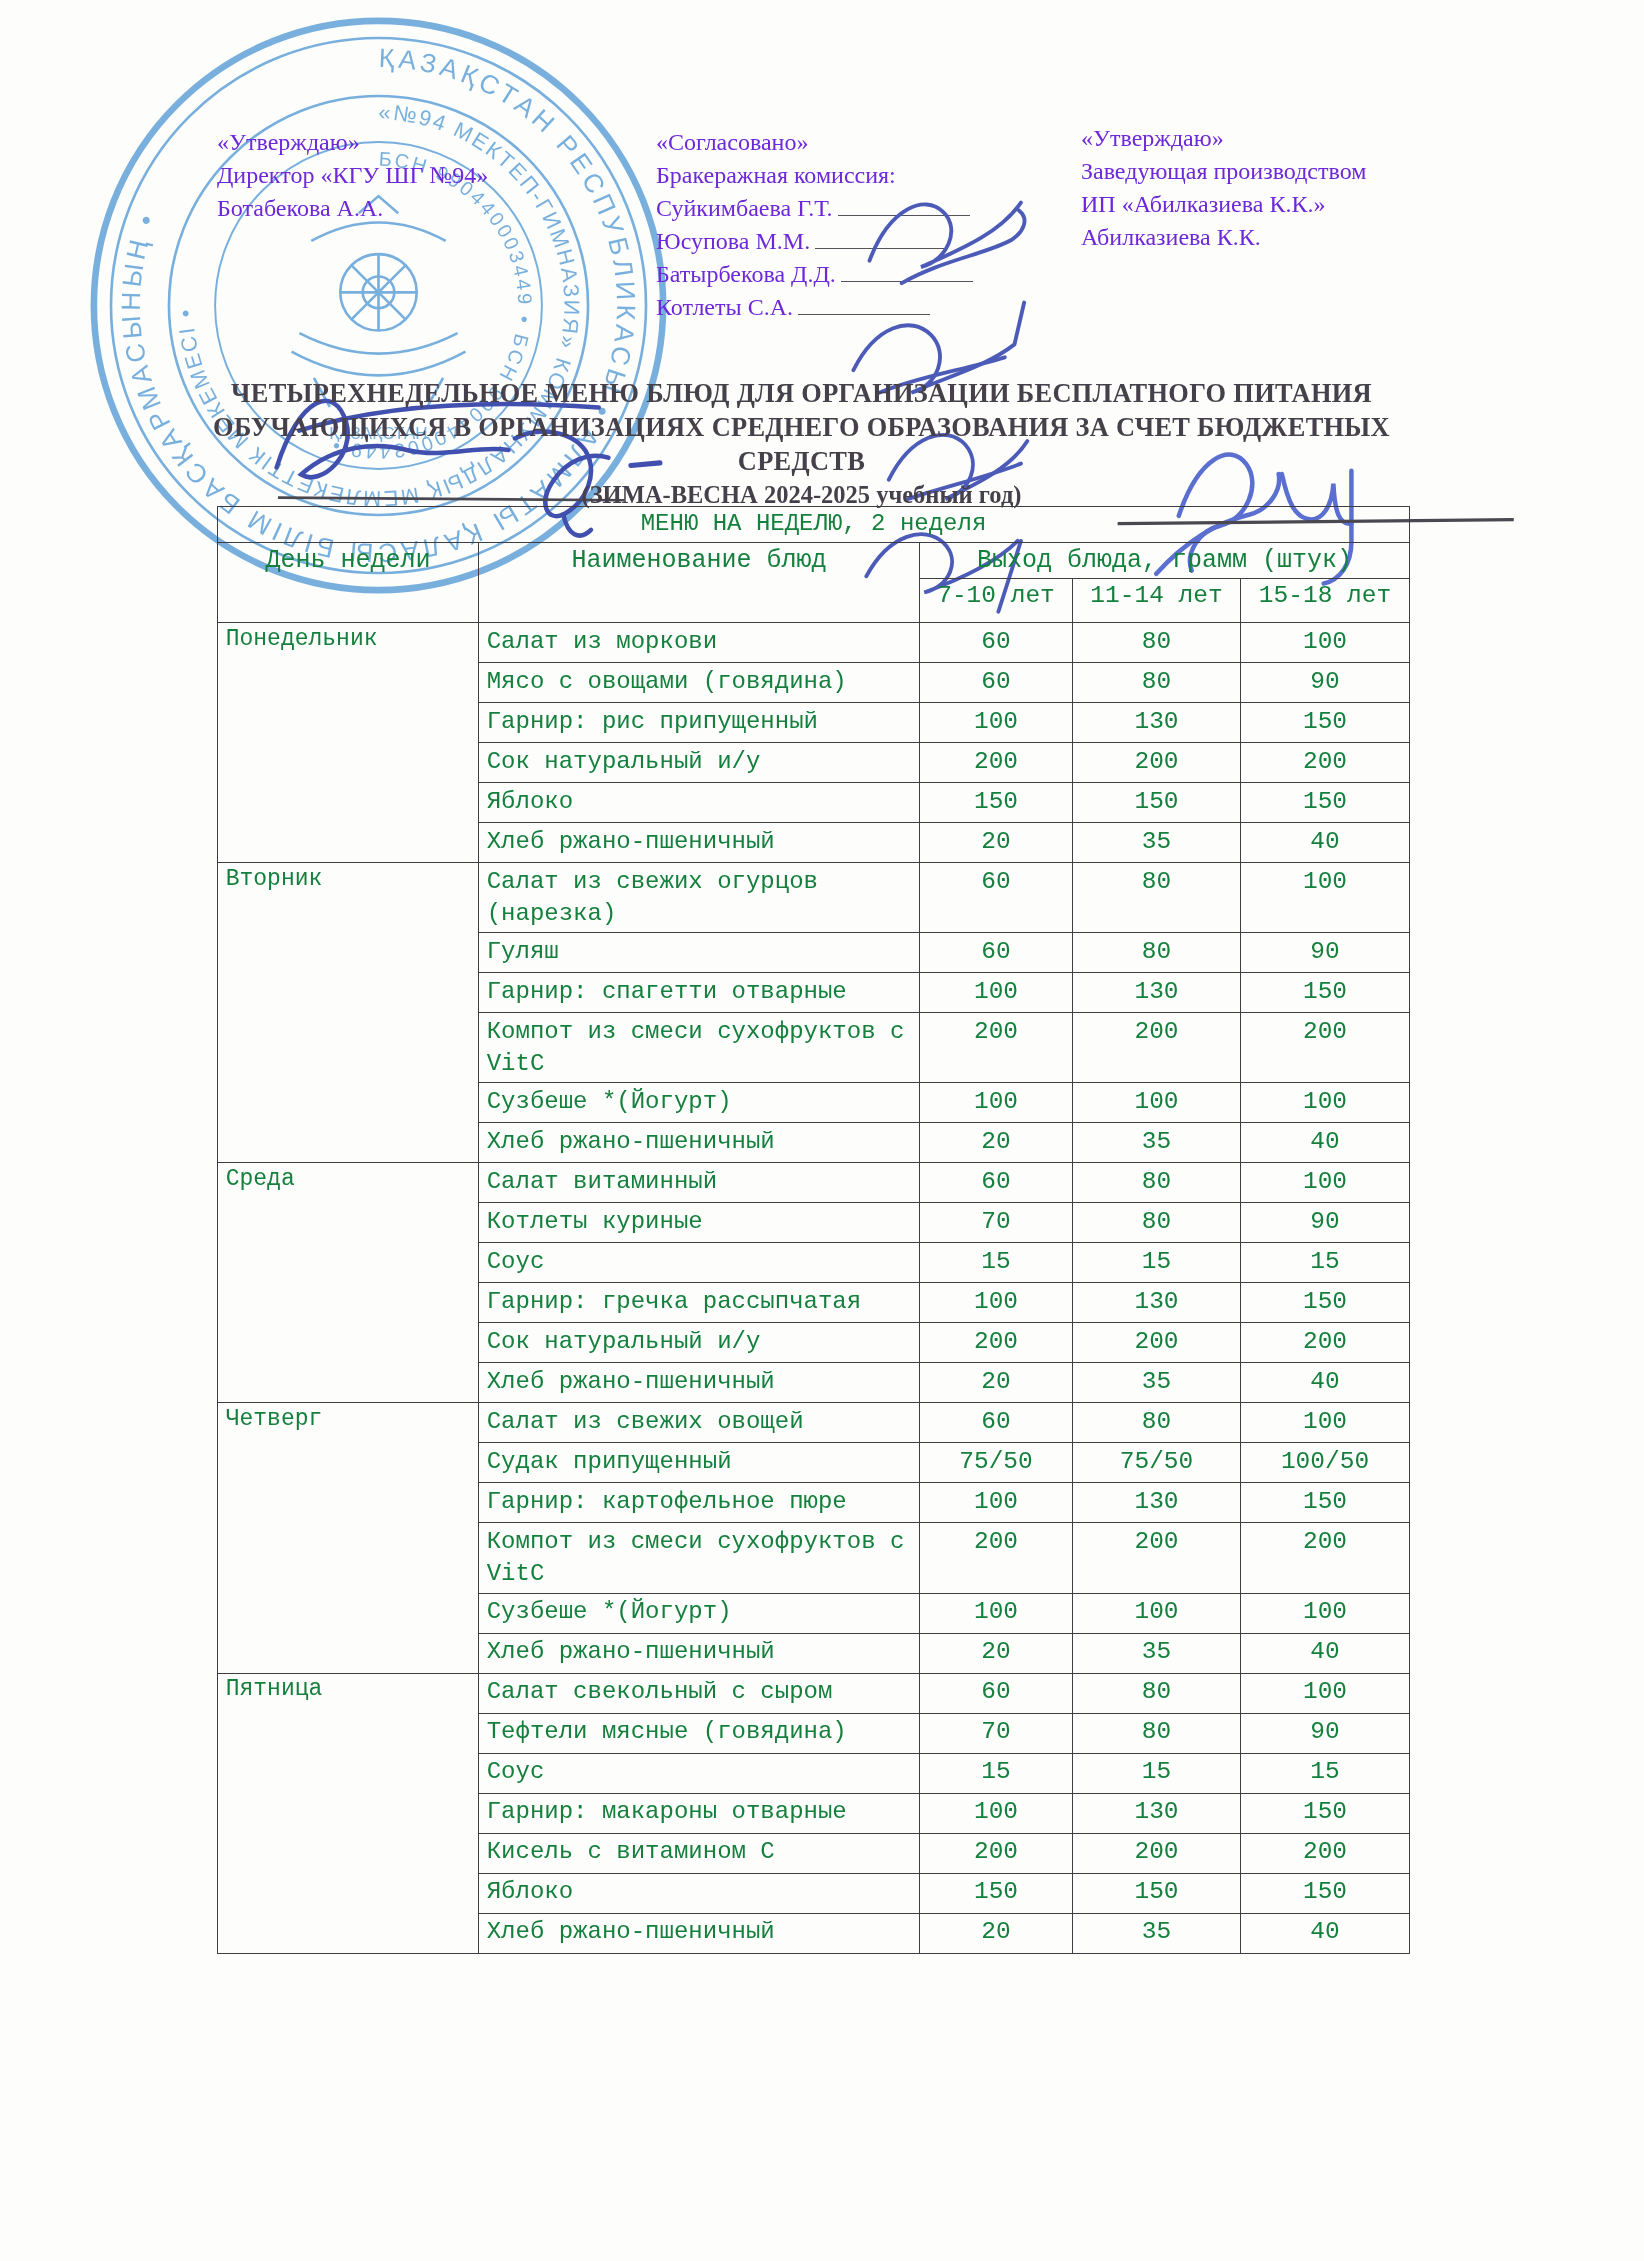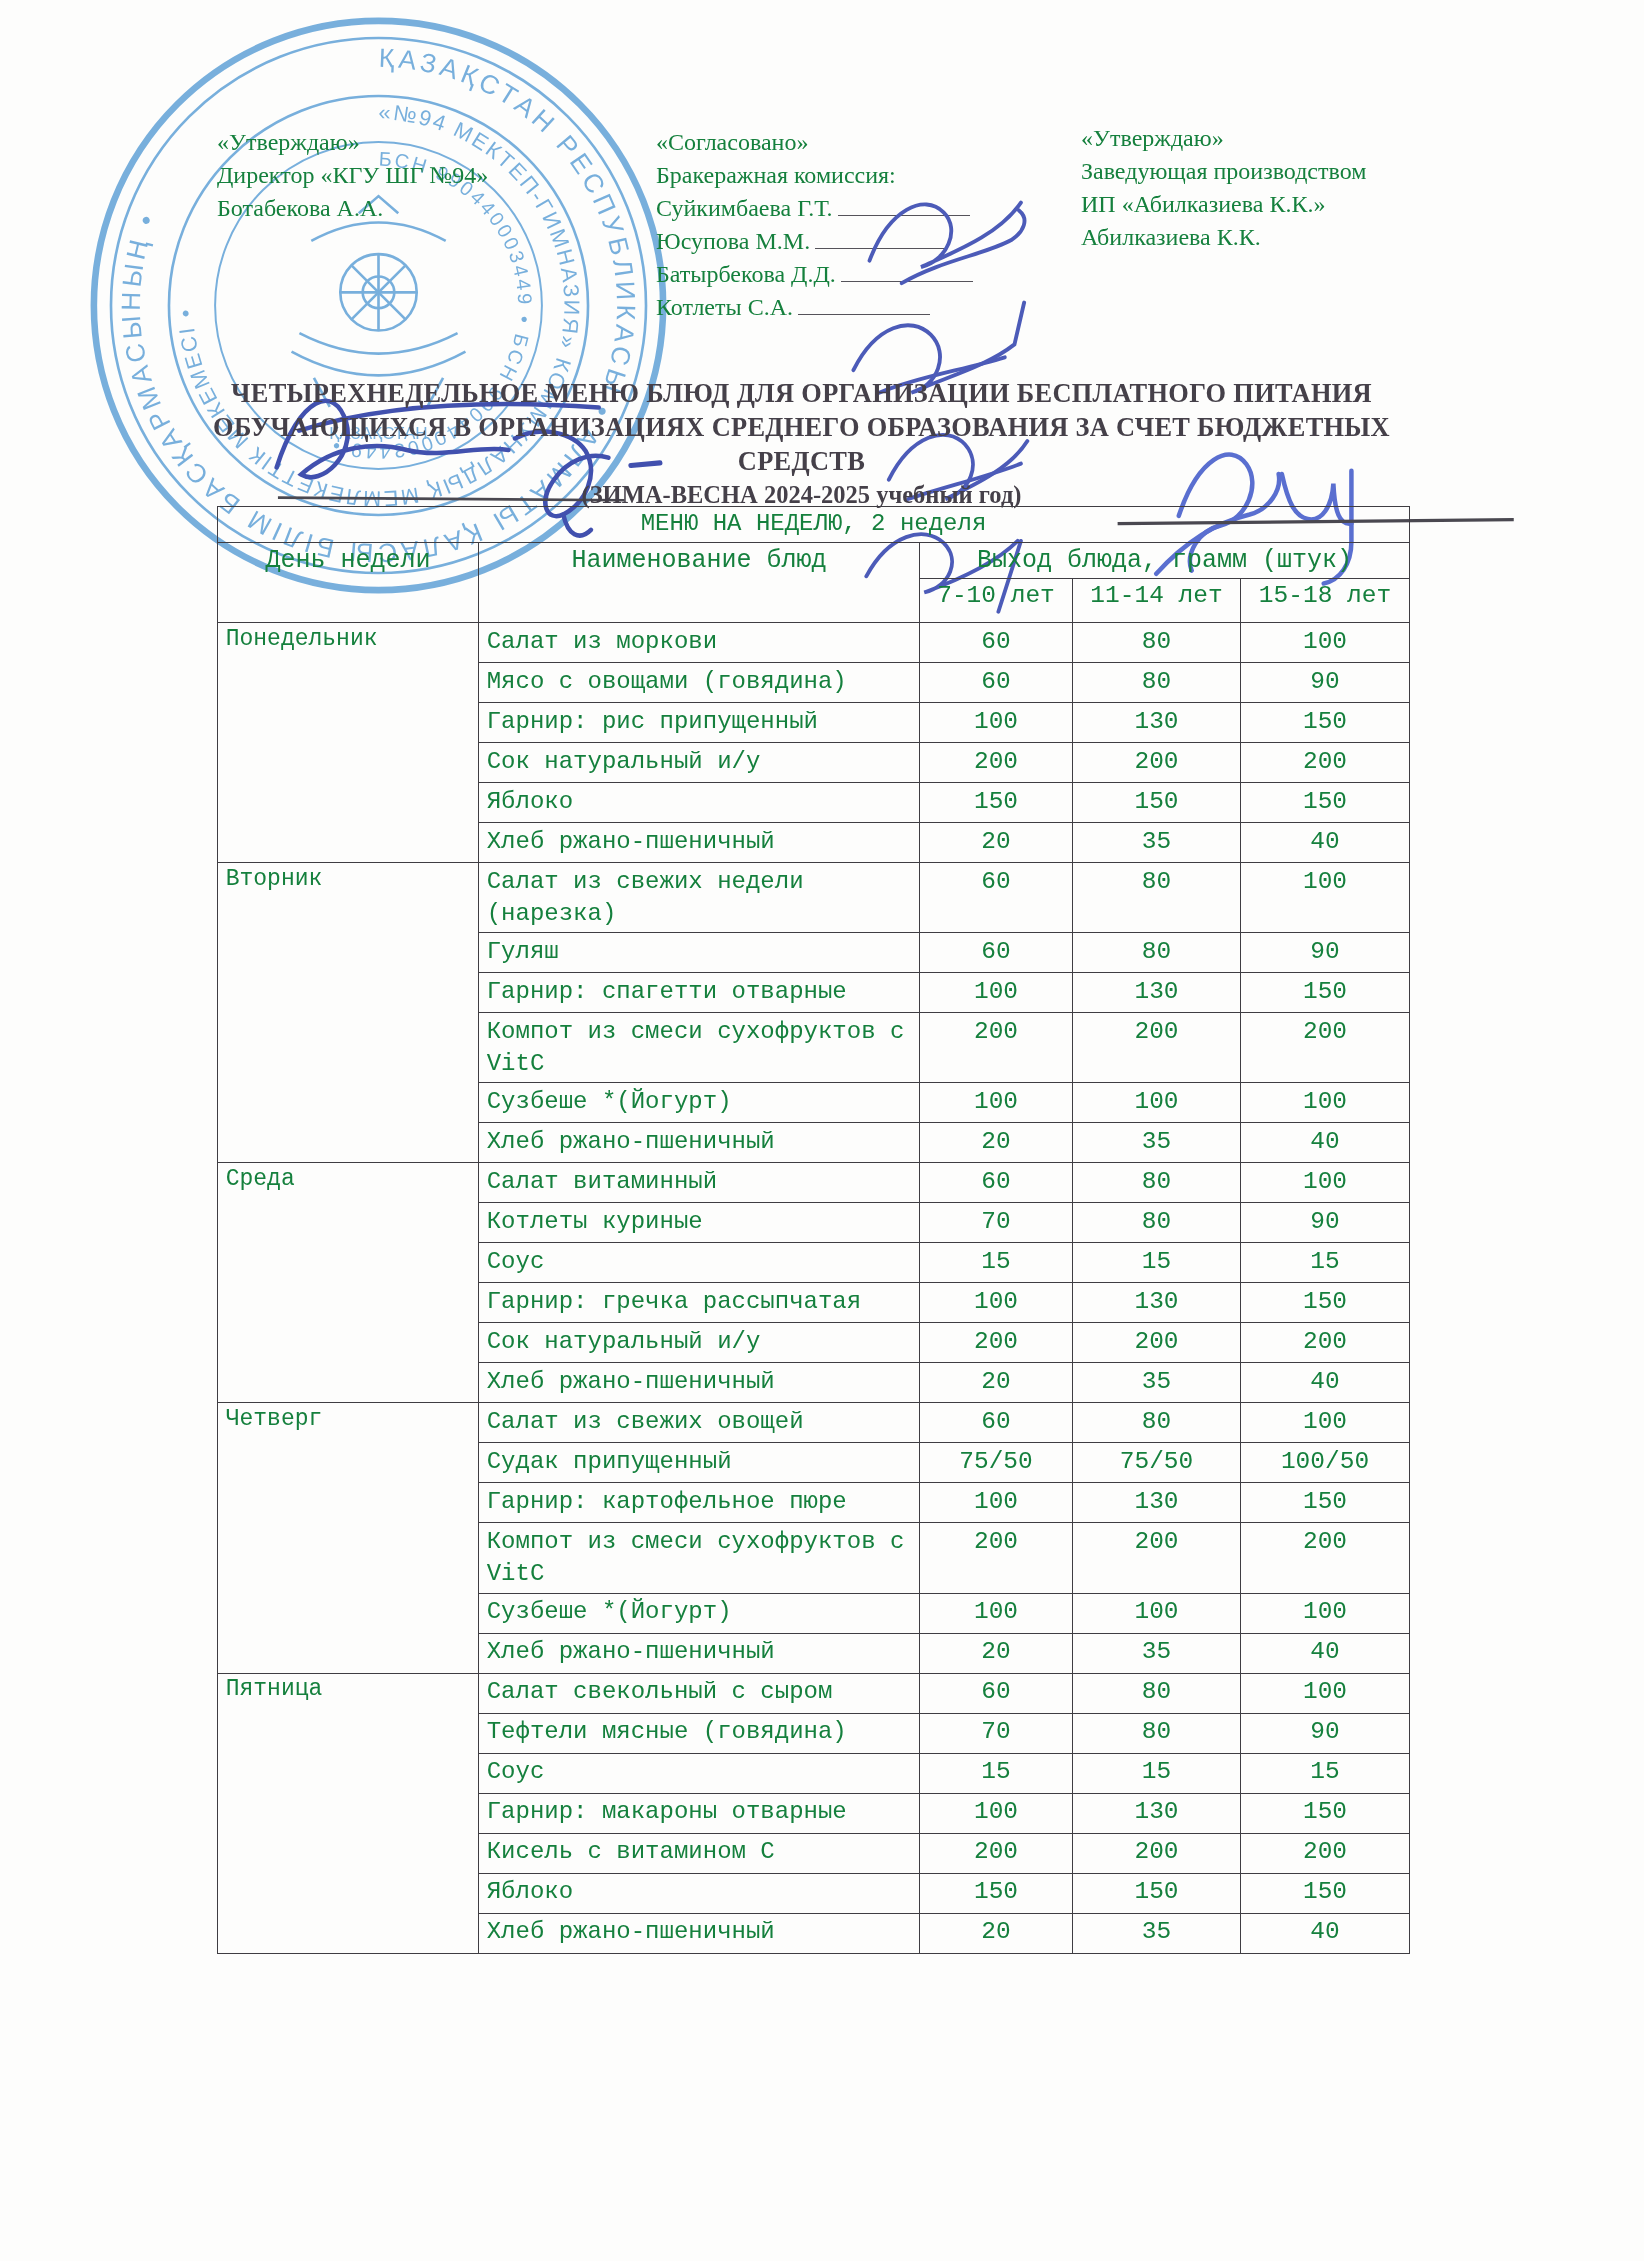--- a/index.html
+++ b/index.html
@@ -7,21 +7,21 @@
     position:relative;
     width:1644px;height:2261px;
     background:#fdfdfc;
     overflow:hidden;
     font-family:"Liberation Serif","DejaVu Serif",serif;
     color:#403e45;
   }
   
   #stamp{position:absolute;left:82px;top:9px;width:593px;height:593px;opacity:.82;pointer-events:none;}
   
-  .appr{position:absolute;font-size:24px;line-height:33px;color:#15803d;}
+  .appr{position:absolute;font-size:24px;line-height:33px;color:#6d28d9;}
   .appr .ln{white-space:nowrap;}
   .sig-line{display:inline-block;width:132px;border-bottom:1.9px solid #55535a;height:22px;margin-left:5.2px;vertical-align:baseline;}
   
   .sig{position:absolute;pointer-events:none;}
   
   #title{
     position:absolute;left:180px;top:376px;width:1243px;
     text-align:center;font-weight:bold;color:#454049;
   }
   #title .t1{font-size:26.4px;line-height:34px;letter-spacing:0.3px;}
@@ -217,21 +217,21 @@
           <td class="val-cell">150</td>
         </tr>
         <tr>
           <td class="dish-cell">Хлеб ржано-пшеничный</td>
           <td class="val-cell">20</td>
           <td class="val-cell">35</td>
           <td class="val-cell">40</td>
         </tr>
         <tr>
           <td rowspan="6" class="day-cell">Вторник</td>
-          <td class="dish-cell">Салат из свежих недели
+          <td class="dish-cell">Салат из свежих огурцов
 (нарезка)</td>
           <td class="val-cell">60</td>
           <td class="val-cell">80</td>
           <td class="val-cell">100</td>
         </tr>
         <tr>
           <td class="dish-cell">Гуляш</td>
           <td class="val-cell">60</td>
           <td class="val-cell">80</td>
           <td class="val-cell">90</td>

